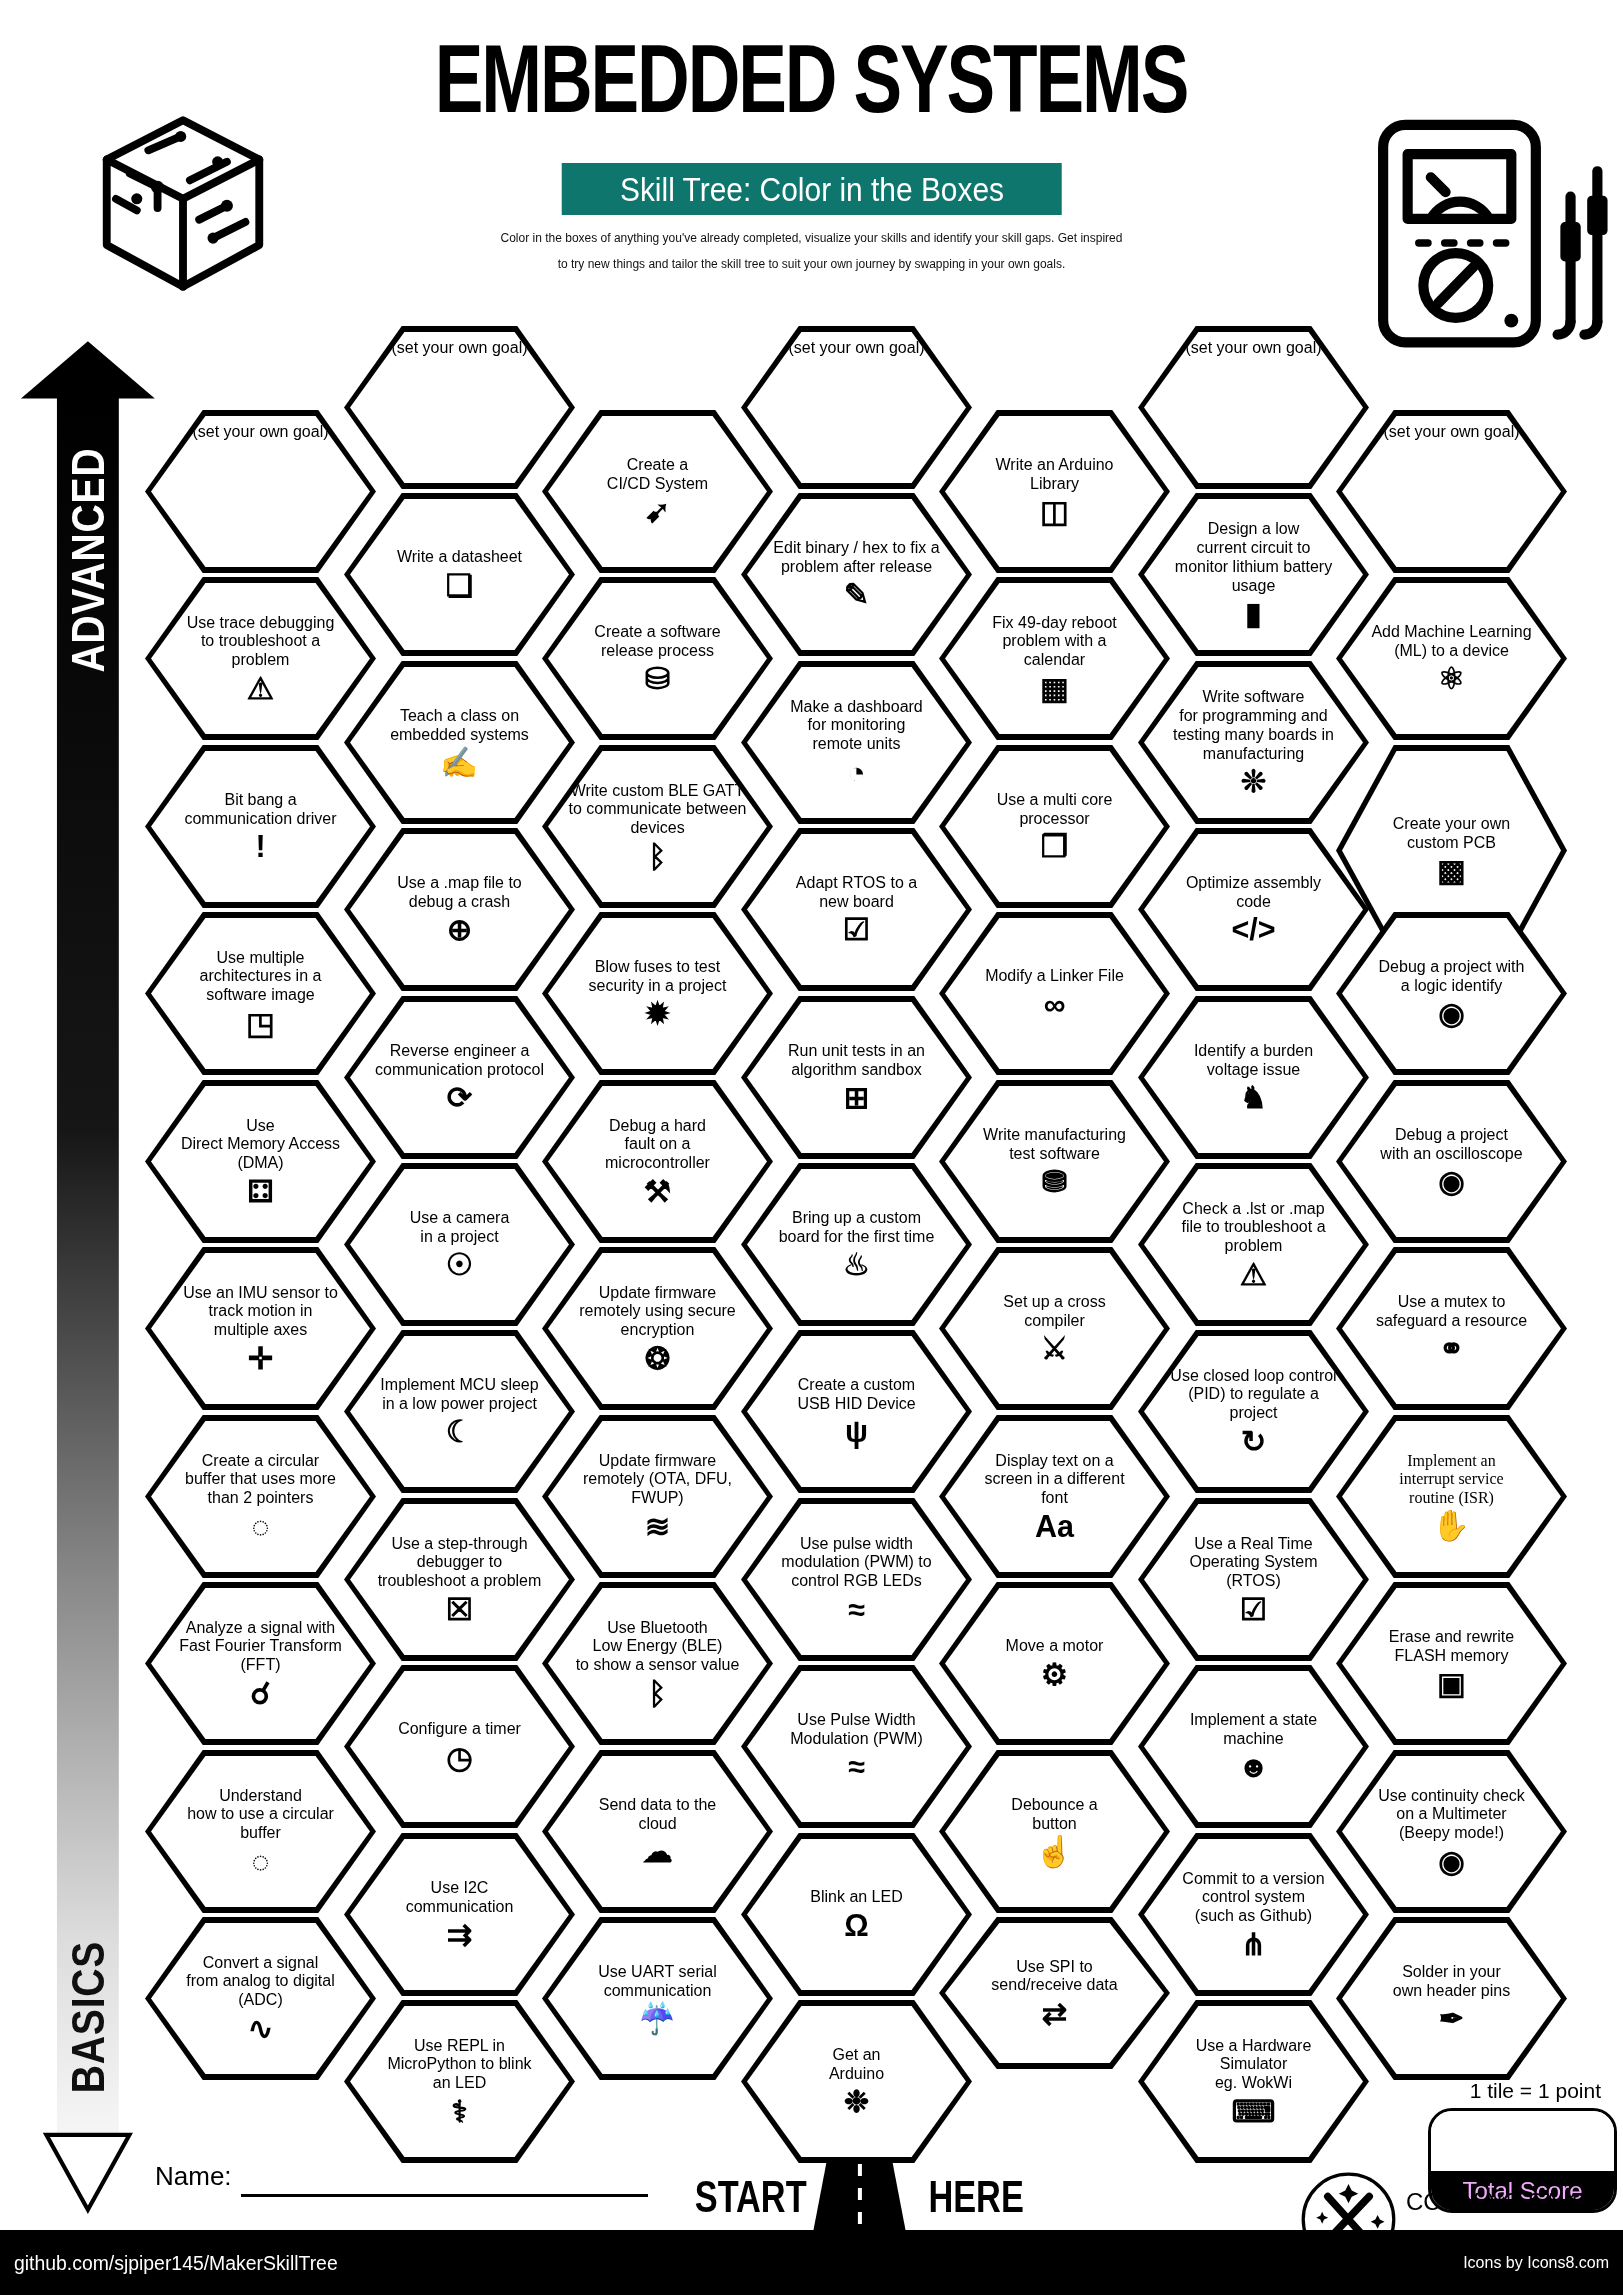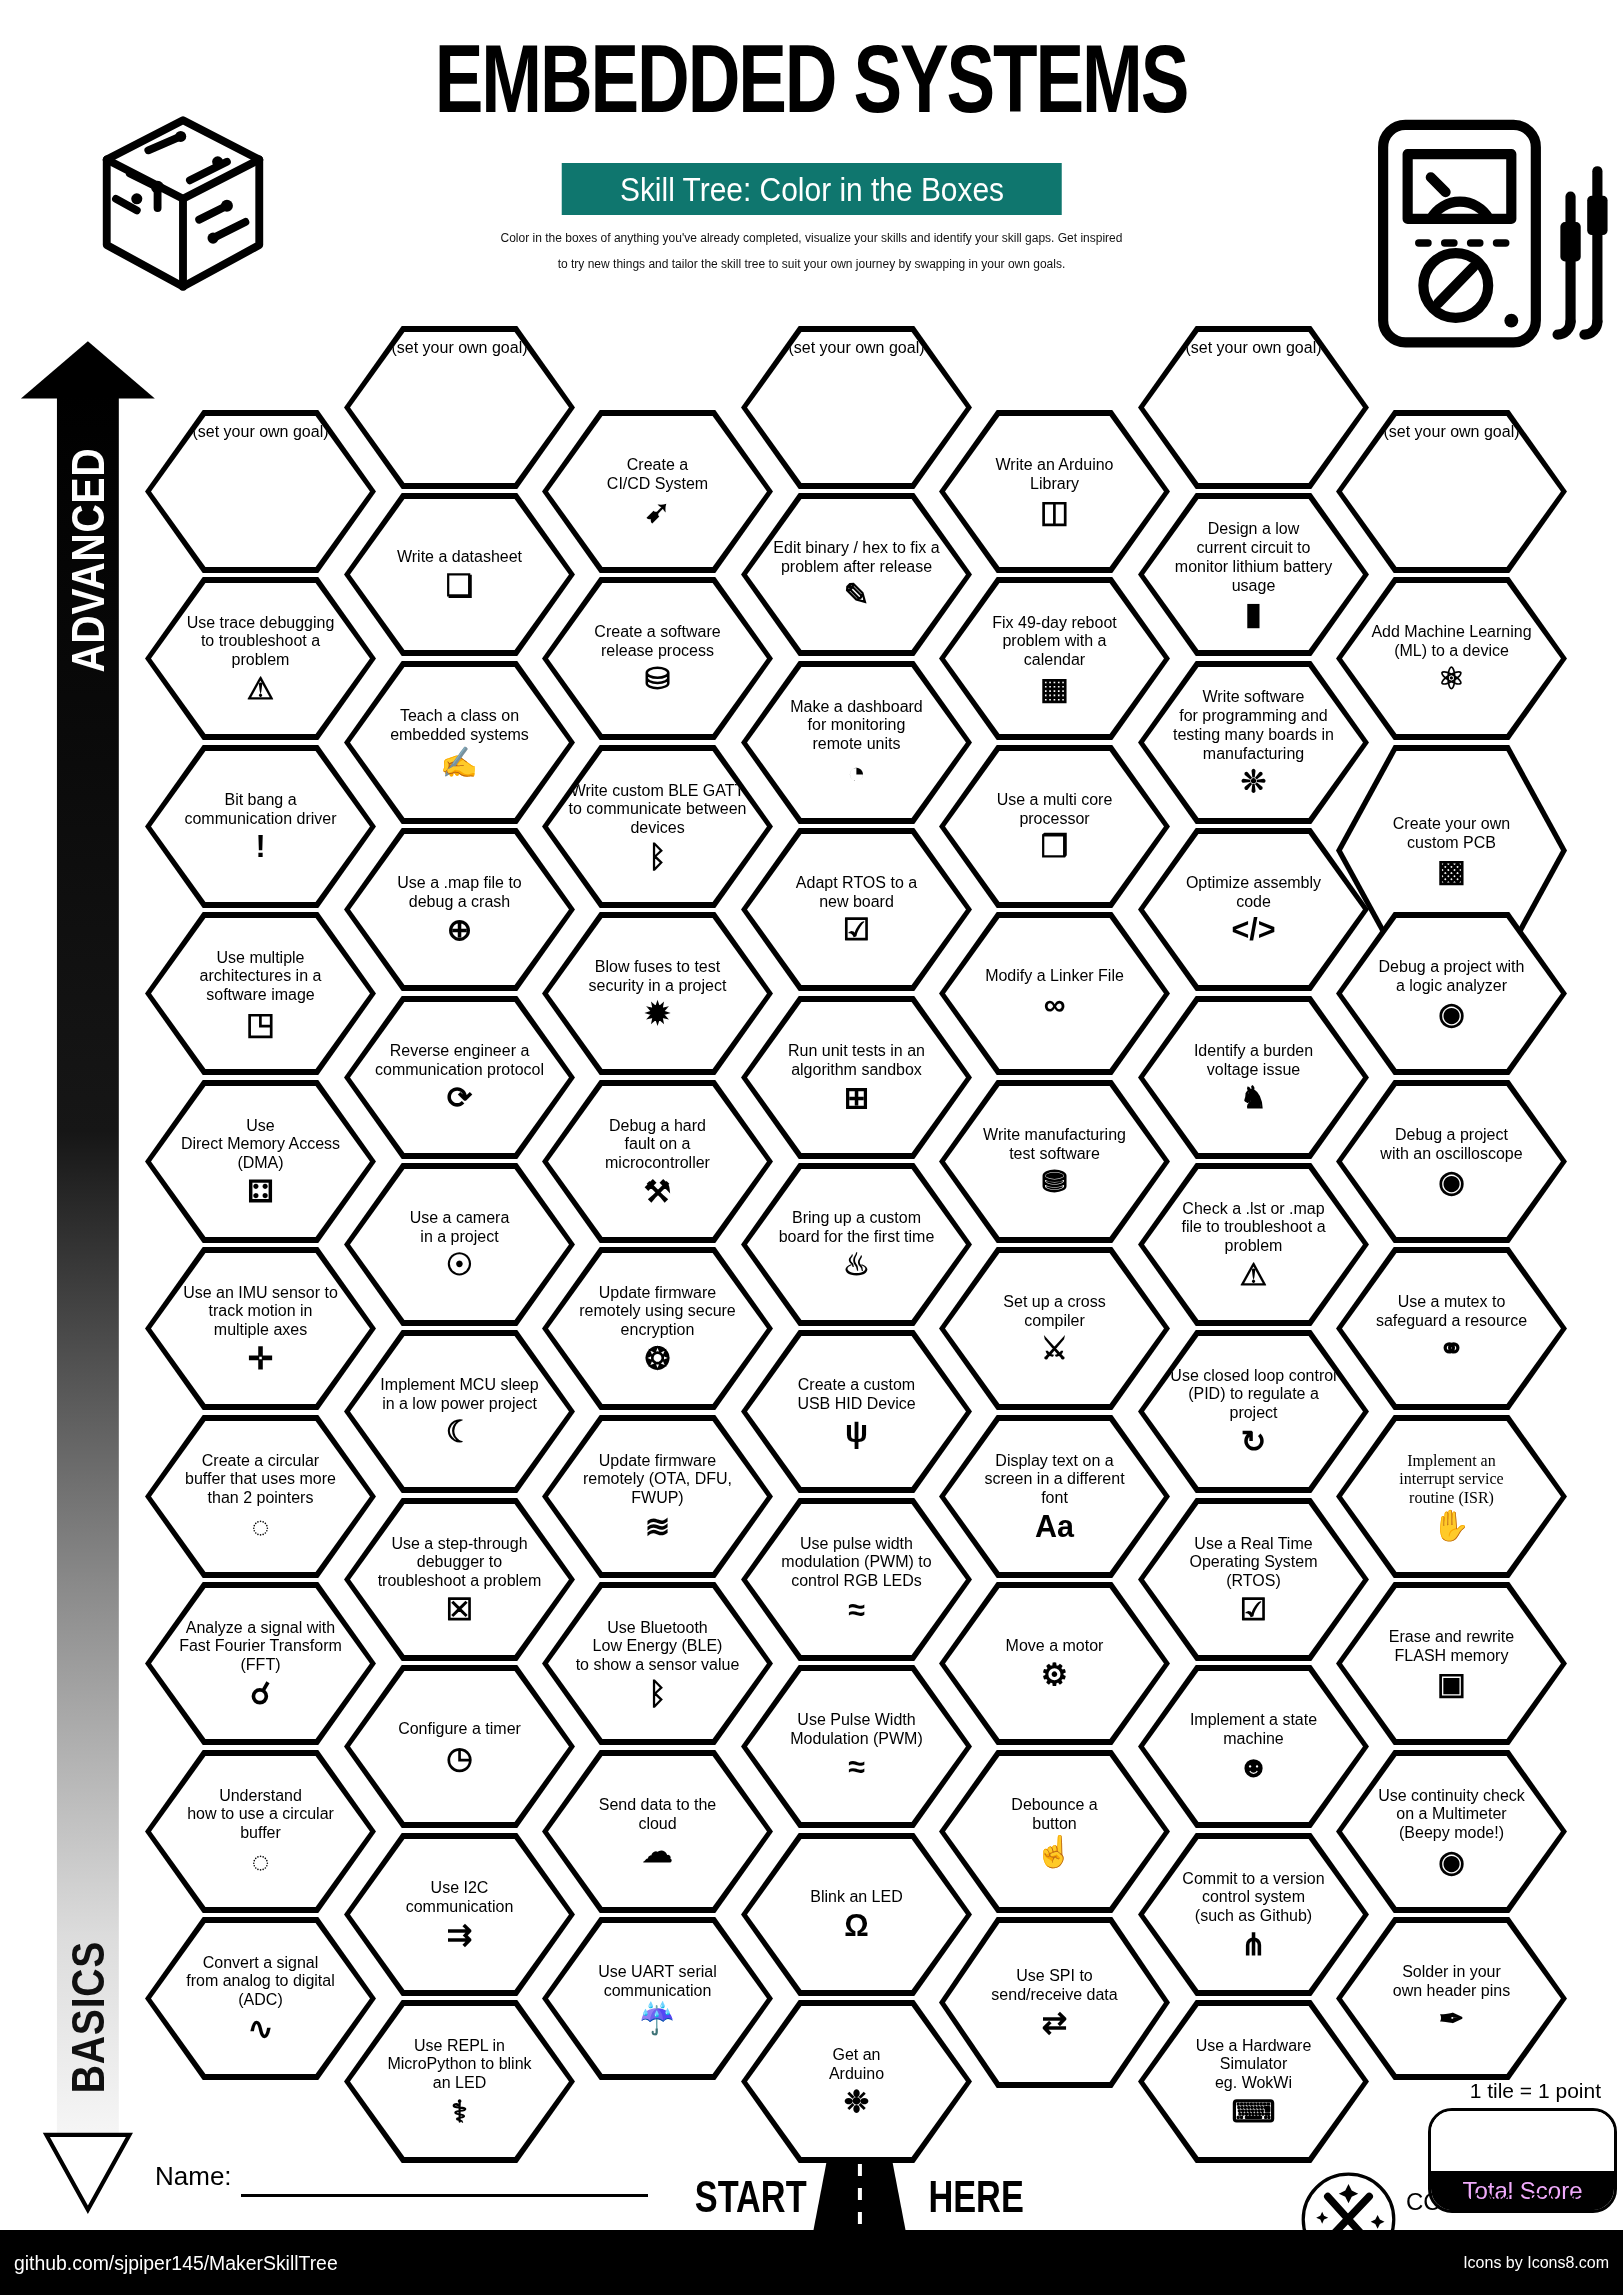--- a/index.html
+++ b/index.html
@@ -495,21 +495,21 @@
         <div class="hex-glyph">⚙</div>
       </div>
     </div>
     <div class="hex" style="left: 939px; top: 1750px; width: 231px; height: 163px;">
       <div class="hex-inner">
         <div class="hex-label">Debounce a
 button</div>
         <div class="hex-glyph">☝</div>
       </div>
     </div>
-    <div class="hex" style="left: 939px; top: 1917px; width: 231px; height: 171px;">
+    <div class="hex" style="left: 939px; top: 1917px; width: 231px; height: 152px;">
       <div class="hex-inner">
         <div class="hex-label">Use SPI to
 send/receive data</div>
         <div class="hex-glyph">⇄</div>
       </div>
     </div>
     <div class="hex goal" style="left: 1138px; top: 326px; width: 231px; height: 163px;">
       <div class="hex-inner">
         <div class="hex-label">(set your own goal)</div>
       </div>
@@ -608,21 +608,21 @@
     <div class="hex" style="left: 1336px; top: 745px; width: 231px; height: 211px;">
       <div class="hex-inner">
         <div class="hex-label">Create your own
 custom PCB</div>
         <div class="hex-glyph">▩</div>
       </div>
     </div>
     <div class="hex" style="left: 1336px; top: 912px; width: 231px; height: 163px;">
       <div class="hex-inner">
         <div class="hex-label">Debug a project with
-a logic analyzer</div>
+a logic identify</div>
         <div class="hex-glyph">◉</div>
       </div>
     </div>
     <div class="hex" style="left: 1336px; top: 1080px; width: 231px; height: 163px;">
       <div class="hex-inner">
         <div class="hex-label">Debug a project
 with an oscilloscope</div>
         <div class="hex-glyph">◉</div>
       </div>
     </div>

